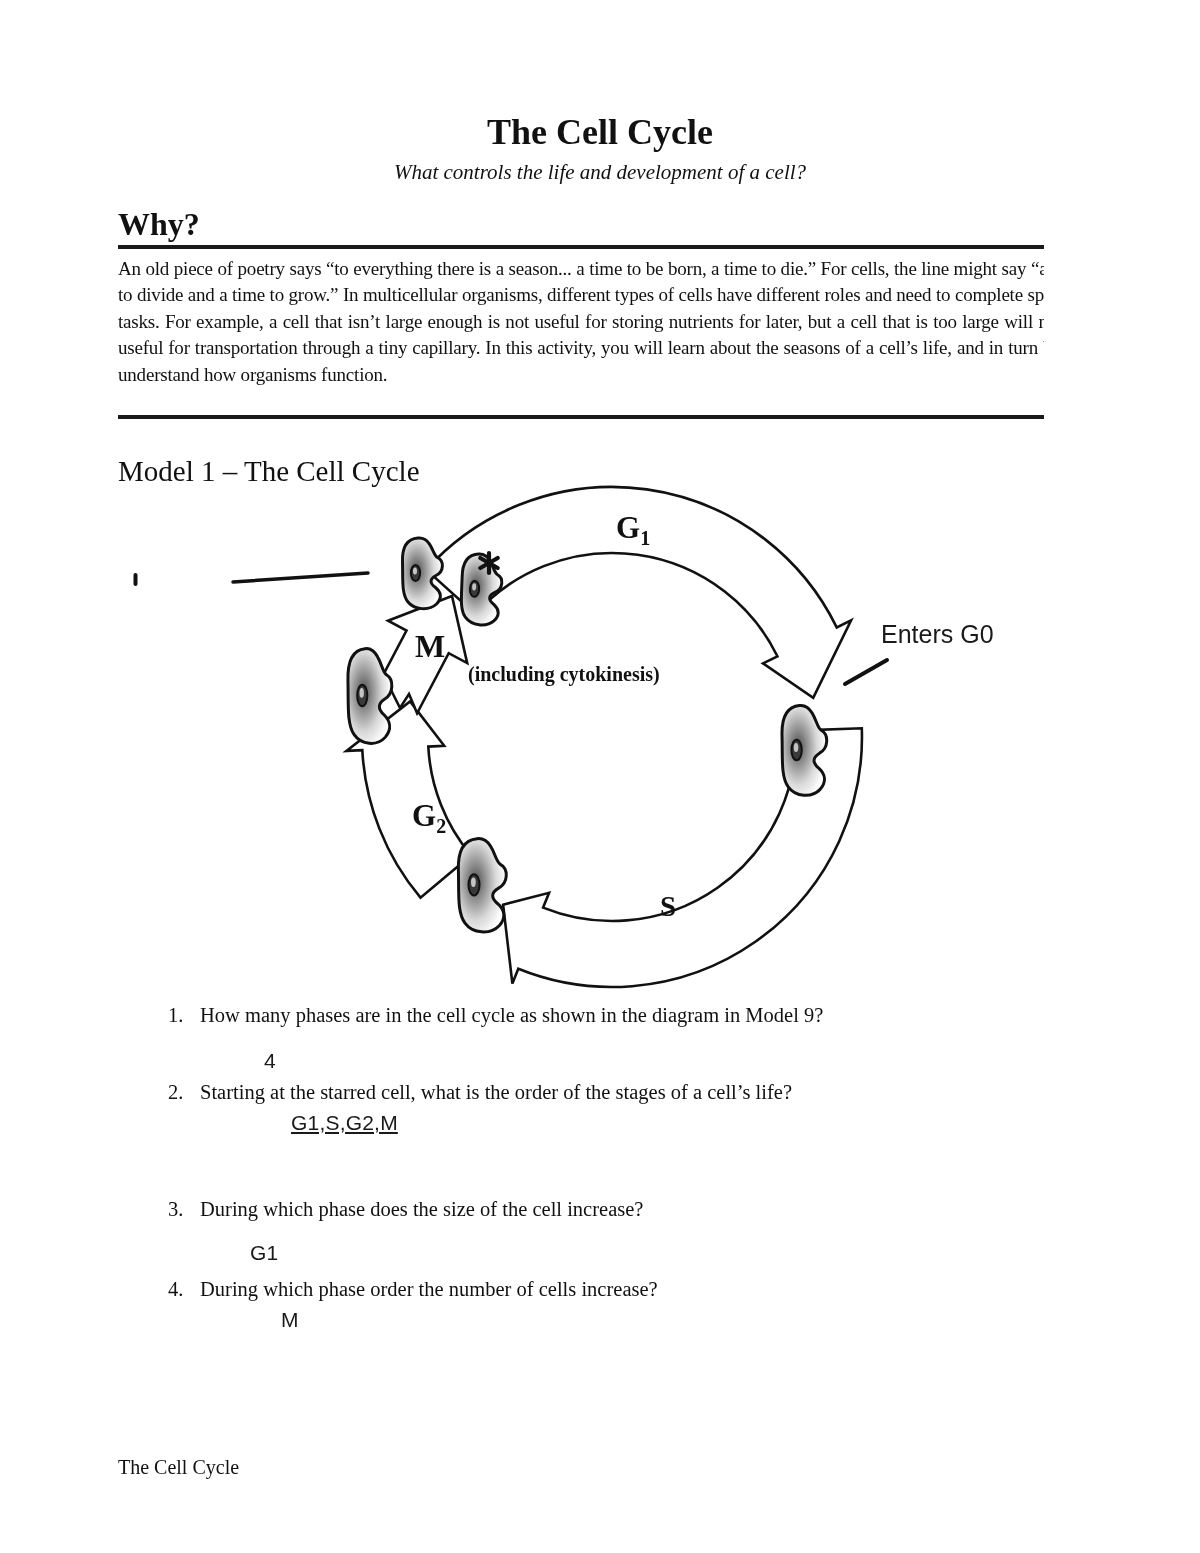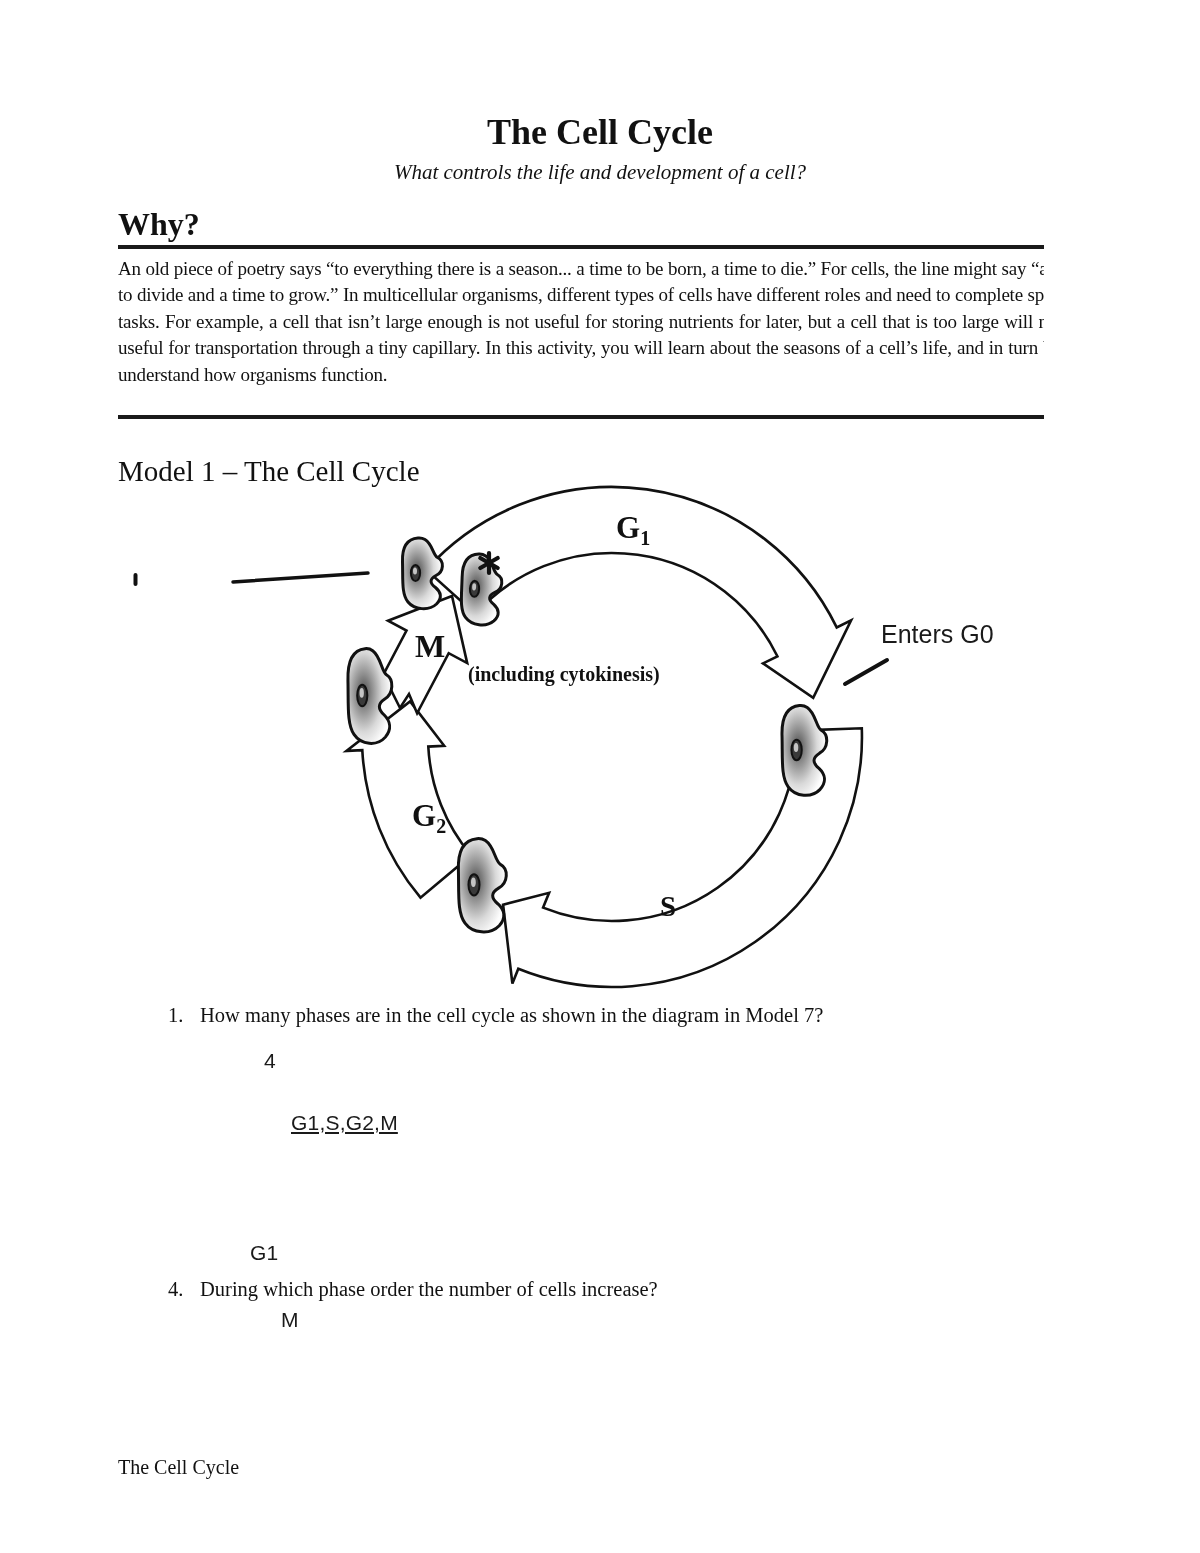--- a/index.html
+++ b/index.html
@@ -150,26 +150,32 @@
 
     <text class="phase-label" x="616" y="538" font-size="31"><tspan>G</tspan><tspan dy="7" font-size="20">1</tspan></text>
     <text class="phase-label" x="660" y="916" font-size="29">S</text>
     <text class="phase-label" x="412" y="826" font-size="31"><tspan>G</tspan><tspan dy="7" font-size="20">2</tspan></text>
     <text class="phase-label" x="415" y="657" font-size="32">M</text>
     <text class="phase-label" x="468" y="681" font-size="20">(including cytokinesis)</text>
     <text class="g0-label" x="881" y="643">Enters G0</text>
   </svg>
 
   <div class="abs question q1">
-    <span class="qnum">1.</span><span>How many phases are in the cell cycle as shown in the diagram in Model 7?</span>
+    <span class="qnum">1.</span><span>How many phases are in the cell cycle as shown in the diagram in Model 9?</span>
   </div>
   <div class="abs answer a1">4</div>
 
+  <div class="abs question q2">
+    <span class="qnum">2.</span><span>Starting at the starred cell, what is the order of the stages of a cell’s life?</span>
+  </div>
   <div class="abs answer a2">G1,S,G2,M</div>
 
+  <div class="abs question q3">
+    <span class="qnum">3.</span><span>During which phase does the size of the cell increase?</span>
+  </div>
   <div class="abs answer a3">G1</div>
 
   <div class="abs question q4">
     <span class="qnum">4.</span><span>During which phase order the number of cells increase?</span>
   </div>
   <div class="abs answer a4">M</div>
 
   <div class="abs footer-left">The Cell Cycle</div>
   <div class="abs footer-page">1</div>
 

